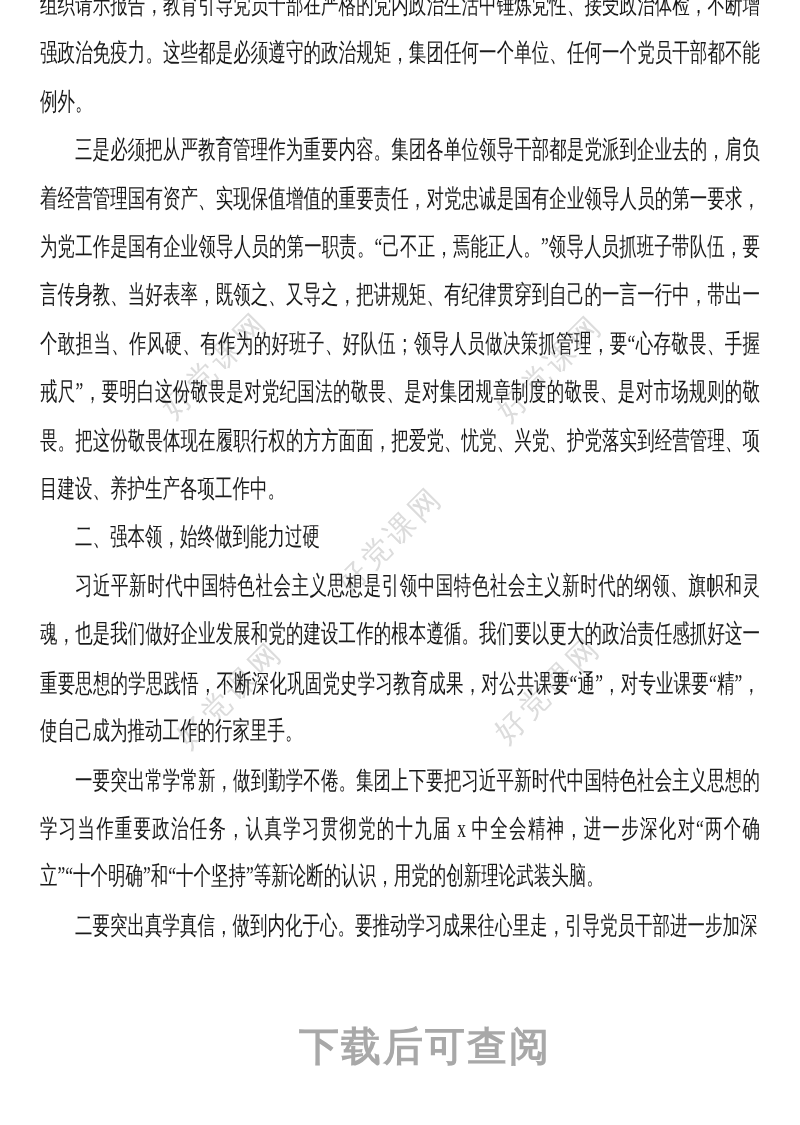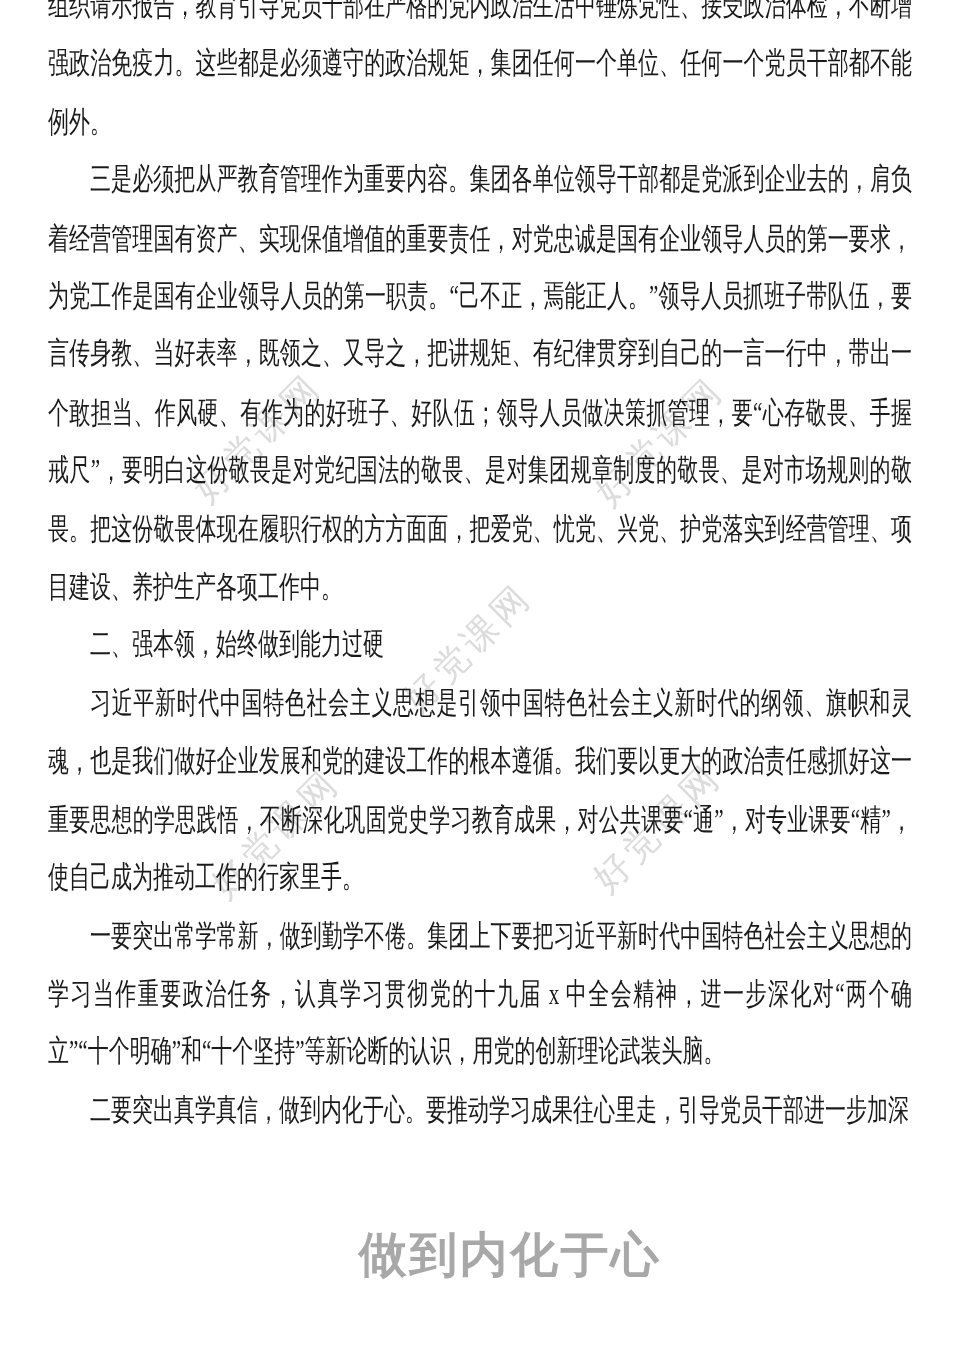--- a/index.html
+++ b/index.html
@@ -96,16 +96,16 @@
       <p>组织请示报告，教育引导党员干部在严格的党内政治生活中锤炼党性、接受政治体检，不断增强政治免疫力。这些都是必须遵守的政治规矩，集团任何一个单位、任何一个党员干部都不能例外。</p>
       <p class="indent">三是必须把从严教育管理作为重要内容。集团各单位领导干部都是党派到企业去的，肩负着经营管理国有资产、实现保值增值的重要责任，对党忠诚是国有企业领导人员的第一要求，为党工作是国有企业领导人员的第一职责。“己不正，焉能正人。”领导人员抓班子带队伍，要言传身教、当好表率，既领之、又导之，把讲规矩、有纪律贯穿到自己的一言一行中，带出一个敢担当、作风硬、有作为的好班子、好队伍；领导人员做决策抓管理，要“心存敬畏、手握戒尺”，要明白这份敬畏是对党纪国法的敬畏、是对集团规章制度的敬畏、是对市场规则的敬畏。把这份敬畏体现在履职行权的方方面面，把爱党、忧党、兴党、护党落实到经营管理、项目建设、养护生产各项工作中。</p>
       <p class="indent">二、强本领，始终做到能力过硬</p>
       <p class="indent">习近平新时代中国特色社会主义思想是引领中国特色社会主义新时代的纲领、旗帜和灵魂，也是我们做好企业发展和党的建设工作的根本遵循。我们要以更大的政治责任感抓好这一重要思想的学思践悟，不断深化巩固党史学习教育成果，对公共课要“通”，对专业课要“精”，使自己成为推动工作的行家里手。</p>
       <p class="indent">一要突出常学常新，做到勤学不倦。集团上下要把习近平新时代中国特色社会主义思想的学习当作重要政治任务，认真学习贯彻党的十九届 x 中全会精神，进一步深化对“两个确立”“十个明确”和“十个坚持”等新论断的认识，用党的创新理论武装头脑。</p>
       <p class="indent">二要突出真学真信，做到内化于心。要推动学习成果往心里走，引导党员干部进一步加深</p>
     </div>
   </div>
 
   <div class="footer-banner" style="color: rgb(168, 168, 168);">
-    <span>做到内化于心</span>
+    <span>下载后可查阅</span>
   </div>
 
 </div>
 
 </body></html>

